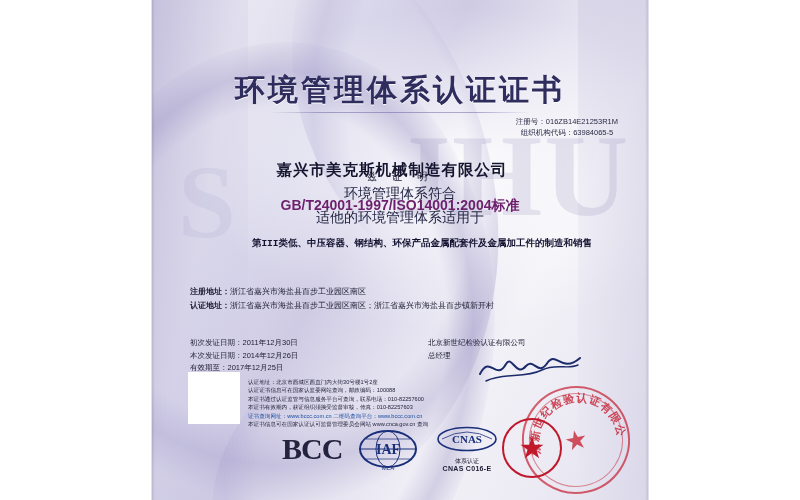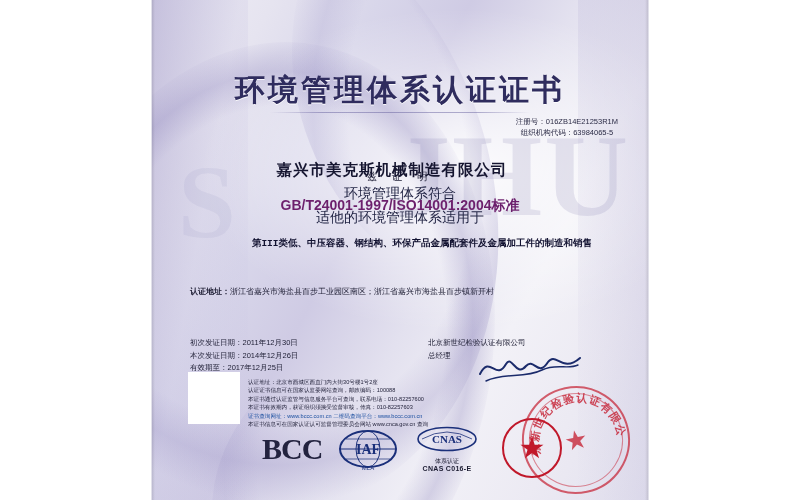--- a/index.html
+++ b/index.html
@@ -241,20 +241,21 @@
   
   .logos {
     position: absolute;
     left: 0; right: 0;
     bottom: 24px;
     height: 56px;
   }
   .logo {
     position: absolute;
     top: 0;
+    margin-left: 20px;
   }
   .logo-bcc {
     left: 110px;
     font-family: "Liberation Serif", serif;
     font-size: 30px;
     font-weight: 700;
     color: #23233f;
     letter-spacing: -1px;
     top: 12px;
   }
@@ -382,20 +383,23 @@
 
     <div class="standard">
       <div>环境管理体系符合</div>
       <div class="s2">GB/T24001-1997/ISO14001:2004标准</div>
       <div>适他的环境管理体系适用于</div>
     </div>
 
     <div class="scope">第III类低、中压容器、钢结构、环保产品金属配套件及金属加工件的制造和销售</div>
 
     <div class="addresses">
+      <div>
+        <span class="lbl">注册地址：</span><span>浙江省嘉兴市海盐县百步工业园区南区</span>
+      </div>
       <div>
         <span class="lbl">认证地址：</span><span>浙江省嘉兴市海盐县百步工业园区南区；浙江省嘉兴市海盐县百步镇新开村</span>
       </div>
     </div>
 
     <div class="dates">
       <div>初次发证日期：2011年12月30日</div>
       <div>本次发证日期：2014年12月26日</div>
       <div>有效期至：2017年12月25日</div>
     </div>

